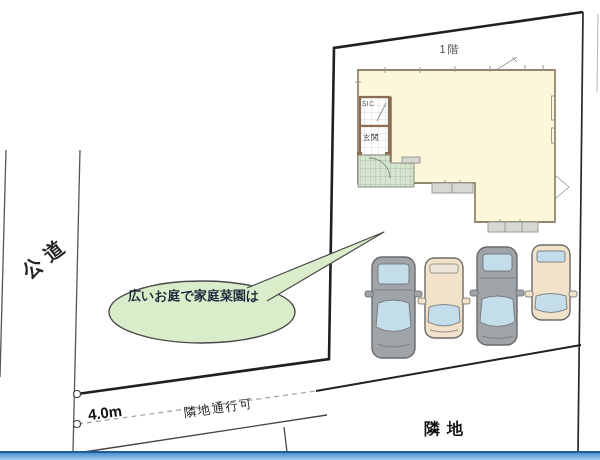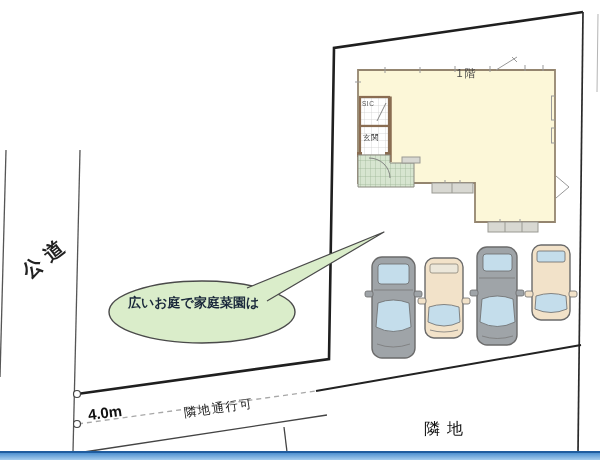--- a/index.html
+++ b/index.html
@@ -36,32 +36,32 @@
   .glass-pale{fill:var(--glass-pale,#ece7da);stroke:#8a8578;stroke-width:.8;}
   .mirror{stroke:#6b6b6b;stroke-width:.8;}
   .carline{stroke:#7a7a7a;stroke-width:.8;fill:none;}
 
   
   .bubble{fill:var(--bubble,#daedca);stroke:var(--bubble-stroke,#4a4a4a);stroke-width:1.4;}
   .bubble-tail{fill:var(--bubble,#daedca);stroke:var(--bubble-stroke,#4a4a4a);stroke-width:1.2;stroke-linejoin:round;}
 
   
   .lbl{position:absolute;color:#222;white-space:nowrap;}
-  .lbl-floor{left:447px;top:42px;width:40px;text-align:center;font-size:11px;letter-spacing:2px;color:#444;margin-top:24px;}
+  .lbl-floor{left:430px;top:42px;width:40px;text-align:center;font-size:11px;letter-spacing:2px;color:#444;}
   .lbl-road{left:6px;top:244px;width:80px;text-align:center;font-size:20px;font-weight:bold;
             letter-spacing:7px;color:#222;transform:rotate(-38deg);transform-origin:center;}
   .lbl-frontage{left:88px;top:406px;font-size:15px;font-weight:bold;color:#111;
             transform:rotate(-7deg);transform-origin:left center;}
   .lbl-passage{left:184px;top:405px;font-size:12.5px;color:#222;letter-spacing:1.5px;
             transform:rotate(-8deg);transform-origin:left center;}
-  .lbl-neighbor{left:424px;top:419px;font-size:16px;font-weight:normal;letter-spacing:7px;color:#111;}
+  .lbl-neighbor{left:424px;top:419px;font-size:16px;font-weight:bold;letter-spacing:7px;color:#111;}
   .lbl-sic{left:362px;top:100px;font-size:6.5px;color:#555;letter-spacing:.5px;}
   .lbl-entrance{left:363px;top:133px;font-size:7.5px;color:#333;letter-spacing:.5px;}
   .callout-text{position:absolute;left:128px;top:289px;width:170px;color:var(--text-dark,#19273a);
-            font-size:13px;font-weight:bold;line-height:1.0;margin-top:7px;}
+            font-size:13px;font-weight:bold;line-height:1.0;}
   .callout-text .l2{margin-top:8px;}
 
   
   .footer-bar{position:absolute;left:0;top:451px;width:600px;height:9px;
             border-top:2px solid var(--bar-dark,#1f5c9e);box-sizing:border-box;
             background:linear-gradient(180deg,var(--bar-mid,#4e90d0),var(--bar-light,#a6cdee));}
 </style>
 </head>
 <body>
 

